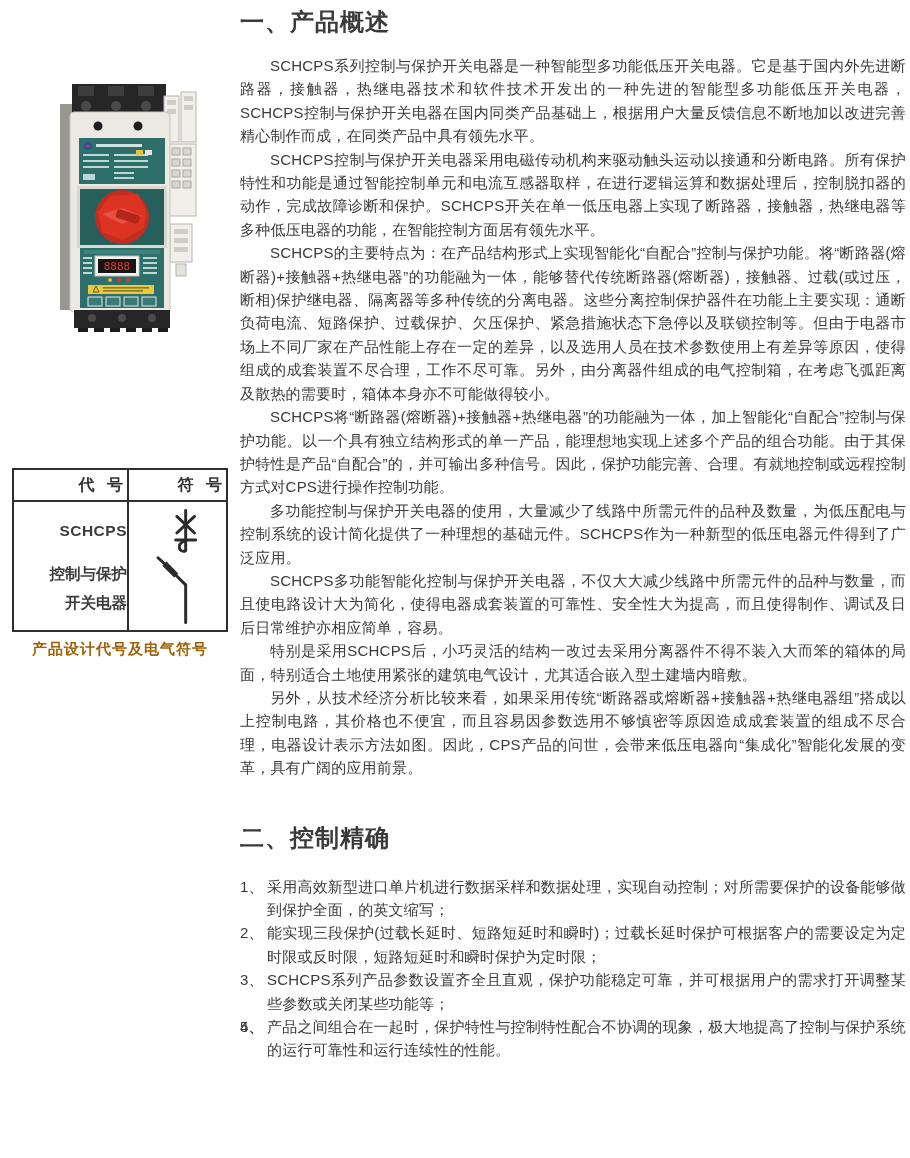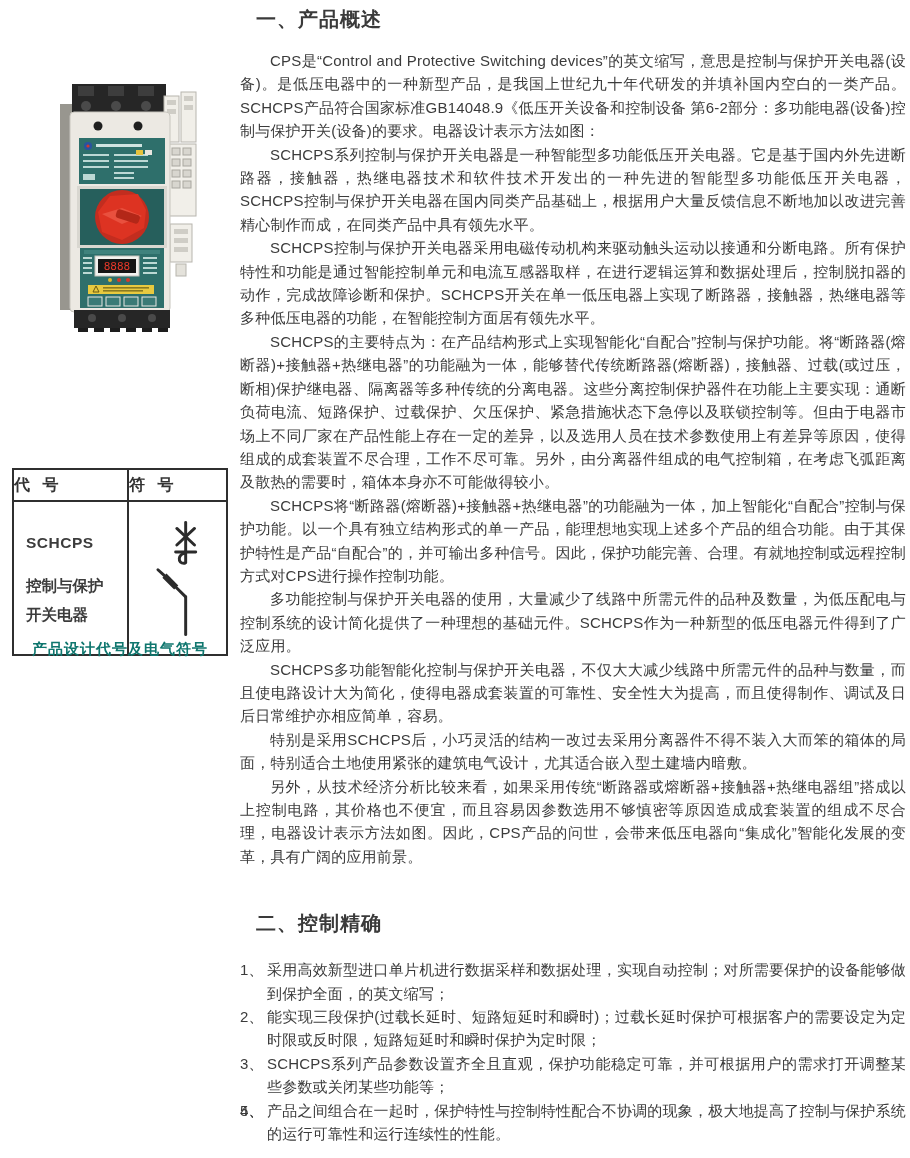--- a/index.html
+++ b/index.html
@@ -11,39 +11,39 @@
   .page{position:absolute;inset:0;}
 
   
   .left-col{position:absolute;left:0;top:0;width:240px;height:1158px;}
   .device-figure{position:absolute;left:58px;top:84px;width:140px;height:248px;}
   .code-table{
     position:absolute;left:12px;top:468px;width:216px;height:162px;
     border-collapse:collapse;table-layout:fixed;
   }
   .code-table th,.code-table td{
-    border:2px solid #2f2f2f;text-align:left;vertical-align:middle;
+    border:2px solid #2f2f2f;text-align:right;vertical-align:middle;
     color:#333;
   }
   .code-table th{
     height:30px;font-size:16px;font-weight:bold;letter-spacing:4px;padding:0;
   }
-  .code-table td{height:128px;padding:12px;}
+  .code-table td{height:128px;padding:0;}
   .code-cell{line-height:29px;font-size:15.5px;font-weight:bold;color:#3c3c3c;}
   .code-line1{margin-bottom:14px;letter-spacing:.5px;}
   .symbol-cell svg{display:block;margin:0 auto;}
   .table-caption{
     position:absolute;left:12px;top:640px;width:216px;text-align:center;
-    font-size:15px;font-weight:bold;color:#0f766e;letter-spacing:1px;
+    font-size:15px;font-weight:bold;color:#a16207;letter-spacing:1px;
   }
 
   
   .content{position:absolute;left:240px;top:0;width:666px;}
   .section-title{
-    margin:6px 0 0 16px;font-size:20px;font-weight:bold;color:#3a3a3a;
+    margin:6px 0 0 0;font-size:24px;font-weight:bold;color:#3a3a3a;
     letter-spacing:1px;
   }
   .paragraphs{margin-top:16px;}
   .paragraphs p{
     margin:0;text-indent:2em;text-align:justify;
     font-size:15px;line-height:23.4px;font-weight:500;color:#3b3b3b;
     letter-spacing:.2px;
   }
   .section-title.second{margin-top:42px;}
   .feature-list{margin-top:21px;}
@@ -212,21 +212,20 @@
       </tbody>
     </table>
     <div class="table-caption">产品设计代号及电气符号</div>
   </aside>
 
   <main class="content">
     <h2 class="section-title">一、产品概述</h2>
 
     <div class="paragraphs">
 
-        <p>CPS是“Control and Protective Switching devices”的英文缩写，意思是控制与保护开关电器(设备)。是低压电器中的一种新型产品，是我国上世纪九十年代研发的并填补国内空白的一类产品。SCHCPS产品符合国家标准GB14048.9《低压开关设备和控制设备 第6-2部分：多功能电器(设备)控制与保护开关(设备)的要求。电器设计表示方法如图：</p>
 
         <p>SCHCPS系列控制与保护开关电器是一种智能型多功能低压开关电器。它是基于国内外先进断路器，接触器，热继电器技术和软件技术开发出的一种先进的智能型多功能低压开关电器，SCHCPS控制与保护开关电器在国内同类产品基础上，根据用户大量反馈信息不断地加以改进完善精心制作而成，在同类产品中具有领先水平。</p>
 
         <p>SCHCPS控制与保护开关电器采用电磁传动机构来驱动触头运动以接通和分断电路。所有保护特性和功能是通过智能控制单元和电流互感器取样，在进行逻辑运算和数据处理后，控制脱扣器的动作，完成故障诊断和保护。SCHCPS开关在单一低压电器上实现了断路器，接触器，热继电器等多种低压电器的功能，在智能控制方面居有领先水平。</p>
 
         <p>SCHCPS的主要特点为：在产品结构形式上实现智能化“自配合”控制与保护功能。将“断路器(熔断器)+接触器+热继电器”的功能融为一体，能够替代传统断路器(熔断器)，接触器、过载(或过压，断相)保护继电器、隔离器等多种传统的分离电器。这些分离控制保护器件在功能上主要实现：通断负荷电流、短路保护、过载保护、欠压保护、紧急措施状态下急停以及联锁控制等。但由于电器市场上不同厂家在产品性能上存在一定的差异，以及选用人员在技术参数使用上有差异等原因，使得组成的成套装置不尽合理，工作不尽可靠。另外，由分离器件组成的电气控制箱，在考虑飞弧距离及散热的需要时，箱体本身亦不可能做得较小。</p>
 
         <p>SCHCPS将“断路器(熔断器)+接触器+热继电器”的功能融为一体，加上智能化“自配合”控制与保护功能。以一个具有独立结构形式的单一产品，能理想地实现上述多个产品的组合功能。由于其保护特性是产品“自配合”的，并可输出多种信号。因此，保护功能完善、合理。有就地控制或远程控制方式对CPS进行操作控制功能。</p>
 
         <p>多功能控制与保护开关电器的使用，大量减少了线路中所需元件的品种及数量，为低压配电与控制系统的设计简化提供了一种理想的基础元件。SCHCPS作为一种新型的低压电器元件得到了广泛应用。</p>

